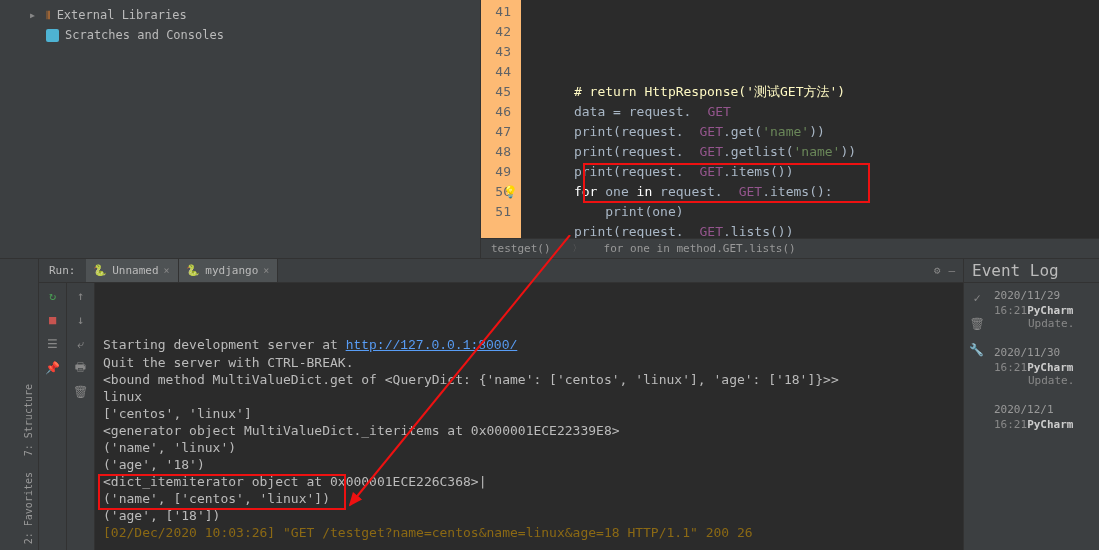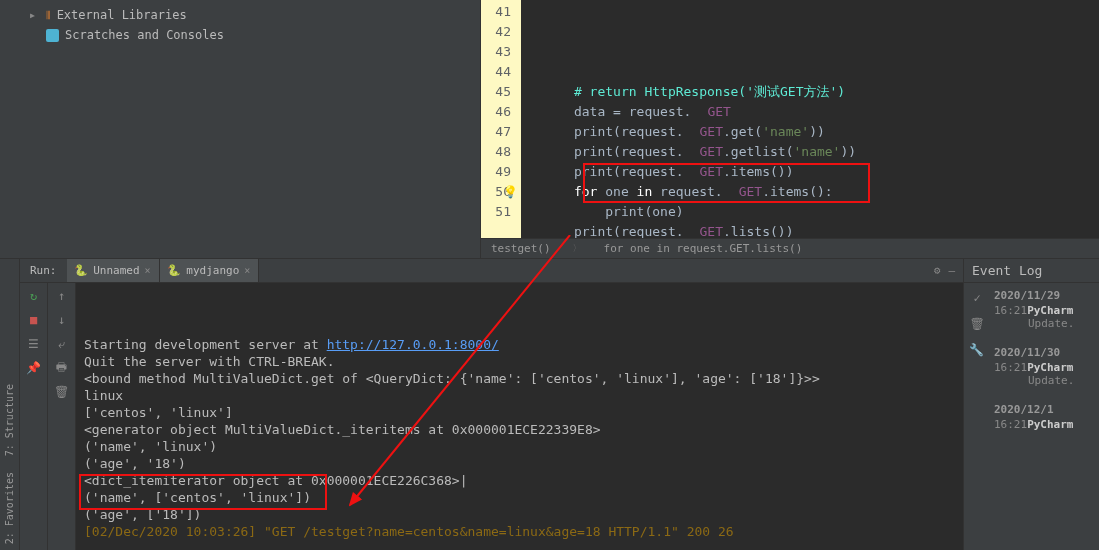--- a/index.html
+++ b/index.html
@@ -36,21 +36,21 @@
   }
   .editor-area {
     flex: 1;
     background: #2b2b2b;
     position: relative;
     display: flex;
     flex-direction: column;
   }
   .code-scroll { display: flex; flex: 1; overflow: hidden; }
   .gutter {
-    background: #fef9c3;
+    background: #fdba74;
     color: #606366;
     text-align: right;
     padding: 2px 10px 2px 8px;
     font-family: "Consolas", monospace;
     font-size: 13px;
     line-height: 20px;
     user-select: none;
     width: 40px;
   }
   .code {
@@ -59,21 +59,21 @@
     font-size: 13px;
     line-height: 20px;
     padding: 2px 0 2px 6px;
     color: #a9b7c6;
     white-space: pre;
     position: relative;
   }
   .kw { color: #ffffff; }
   .str { color: #6a8759; }
   .self { color: #94558d; margin-left: 16px; }
-  .comment { color: #5eead4; }
+  .comment { color: #fef9c3; }
   .bulb {
     position: absolute;
     left: -18px;
     top: 182px;
     color: #ffc66d;
     font-size: 12px;
   }
   .red-box-code {
     position: absolute;
     border: 2px solid #e11;
@@ -93,20 +93,21 @@
     gap: 22px;
     align-items: center;
   }
   .breadcrumb span { color: #999; }
   .breadcrumb .sep { color: #666; font-size: 9px; }
 
   .bottom-area {
     display: flex;
     height: 292px;
     border-top: 1px solid #323232;
+    padding-left: 19px;
   }
   .side-tabs {
     width: 20px;
     background: #3c3f41;
     border-right: 1px solid #323232;
     display: flex;
     flex-direction: column;
     justify-content: flex-end;
     gap: 4px;
   }
@@ -171,21 +172,21 @@
     flex: 1;
     font-family: "Consolas", monospace;
     font-size: 13px;
     line-height: 17px;
     padding: 2px 8px;
     color: #bbb;
     white-space: pre;
     position: relative;
     overflow: hidden;
   }
-  .console a { color: #589df6; text-decoration: underline; }
+  .console a { color: #589df6; text-decoration: underline; font-family: Liberation Mono, monospace; }
   .console .req-log { color: #8b6914; }
   .red-box-console {
     position: absolute;
     border: 2px solid #e11;
     left: 3px;
     top: 191px;
     width: 248px;
     height: 36px;
     pointer-events: none;
   }
@@ -199,32 +200,32 @@
   .event-log {
     width: 136px;
     background: #3c3f41;
     border-left: 1px solid #323232;
     display: flex; flex-direction: column;
   }
   .event-log-header {
     height: 24px;
     display: flex; align-items: center; justify-content: space-between;
     padding: 0 8px;
-    font-size: 13px;
+    font-size: 16px;
     border-bottom: 1px solid #323232;
   }
   .event-toolbar {
     width: 26px;
     display: flex; flex-direction: column; align-items:center;
     gap: 8px; padding-top: 6px;
   }
   .event-body { display: flex; flex:1; }
   .event-list { flex:1; font-size: 11px; color:#888; overflow:hidden; }
   .event-item { padding: 6px 4px 10px 4px; }
-  .event-date { color:#999; margin-bottom: 2px; font-weight: bold; }
+  .event-date { color:#999; margin-bottom: 2px; }
   .event-row { display:flex; }
   .event-time { color:#888; }
   .event-title { color:#ccc; font-weight:bold; }
   .event-sub { color:#888; padding-left: 34px; }
   .run-tabs-right {
     margin-left: auto; display:flex; gap:8px; padding-right:8px; color:#888;
   }
 </style>
 </head>
 <body>
@@ -270,21 +271,21 @@
           print(one)
       print(request.<span class="self">GET</span>.lists())
 one request..lists():
           print(one)
 HttpResponse(+data.get()++data.ge</div></div>
     </div>
 
     <div class="breadcrumb">
       <span>testget()</span>
       <span class="sep">〉</span>
-      <span>for one in request.GET.lists()</span>
+      <span>for one in method.GET.lists()</span>
     </div>
   </div>
 </div>
 
 <svg class="arrow-svg" width="300" height="280">
   <defs>
     <marker id="arrowhead" markerWidth="7" markerHeight="7" refX="6" refY="3" orient="auto">
       <polygon points="0 0, 7 3, 0 6" fill="#e11"></polygon>
     </marker>
   </defs>

